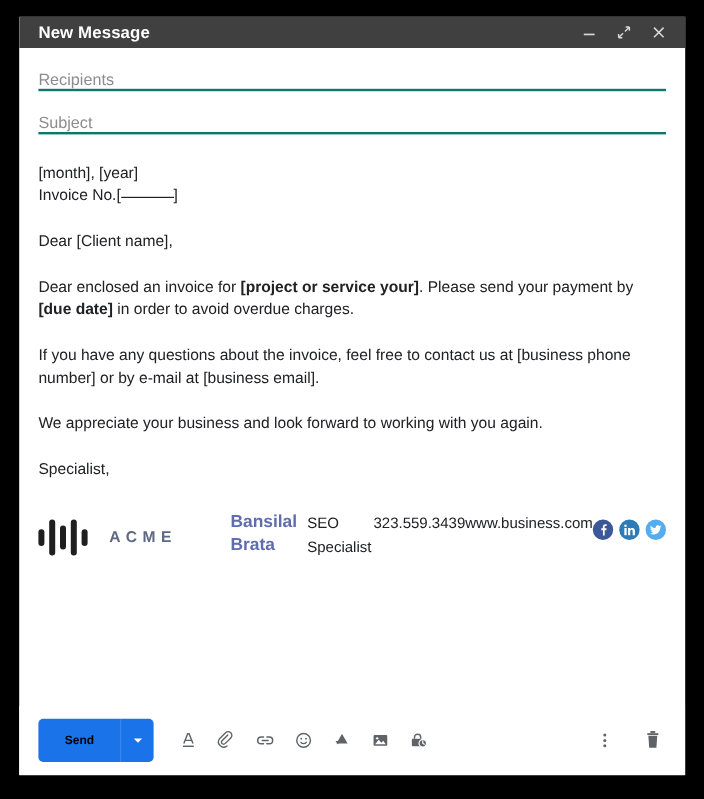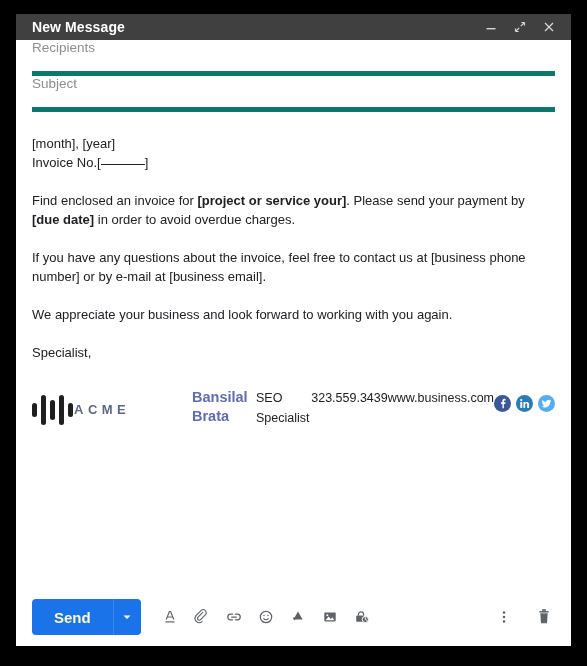--- a/index.html
+++ b/index.html
@@ -57,23 +57,23 @@
     align-items: center;
     justify-content: center;
     cursor: pointer;
   }
   .win-btn svg { display: block; }
 
   
   .field-row {
     height: 36px;
     margin: 0 16px;
-    border-bottom: 5px solid #0f766e;
-    display: flex;
-    align-items: flex-start;
+    border-bottom: 2px solid #0f766e;
+    display: flex;
+    align-items: flex-end;
     flex: 0 0 auto;
   }
   .field-row:first-of-type { margin-top: 7px; }
   .field-placeholder {
     font-size: 13.5px;
     color: #8d8d8d;
   }
 
   
   .compose-body {
@@ -98,21 +98,21 @@
   
   .signature {
     display: flex;
     align-items: center;
     margin-top: 26px;
   }
   .sig-logo {
     width: 160px;
     display: flex;
     align-items: center;
-    gap: 1px;
+    gap: 18px;
     flex: 0 0 auto;
   }
   .waveform {
     display: flex;
     align-items: center;
     gap: 4px;
     height: 34px;
   }
   .wave-bar {
     width: 5px;
@@ -172,22 +172,22 @@
     background: #1a73e8;
     border-radius: 4px;
     overflow: hidden;
     cursor: pointer;
     flex: 0 0 auto;
   }
   .send-label {
     display: flex;
     align-items: center;
     padding: 0 22px;
-    color: #fef9c3;
-    font-size: 15px;
+    color: #000000;
+    font-size: 10px;
     font-weight: bold;
     cursor: pointer;
   }
   .send-caret {
     width: 28px;
     display: flex;
     align-items: center;
     justify-content: center;
     border-left: 1px solid #3b85ec;
     cursor: pointer;
@@ -249,23 +249,24 @@
     <span class="field-placeholder">Subject</span>
   </div>
 
   <div class="compose-body">
 
     <p>
       <span>[month], [year]</span><br>
       <span>Invoice No.[</span><span class="blank-line"></span><span>]</span>
     </p>
 
+    <p>Dear [Client name],</p>
 
     <p>
-      <span>Find enclosed an invoice for </span><b>[project or service your]</b><span>. Please send your payment by </span><b>[due date]</b><span> in order to avoid overdue charges.</span>
+      <span>Dear enclosed an invoice for </span><b>[project or service your]</b><span>. Please send your payment by </span><b>[due date]</b><span> in order to avoid overdue charges.</span>
     </p>
 
     <p>If you have any questions about the invoice, feel free to contact us at [business phone number] or by e-mail at [business email].</p>
 
     <p>We appreciate your business and look forward to working with you again.</p>
 
     <p>Specialist,</p>
 
     <div class="signature">
       <div class="sig-logo">

